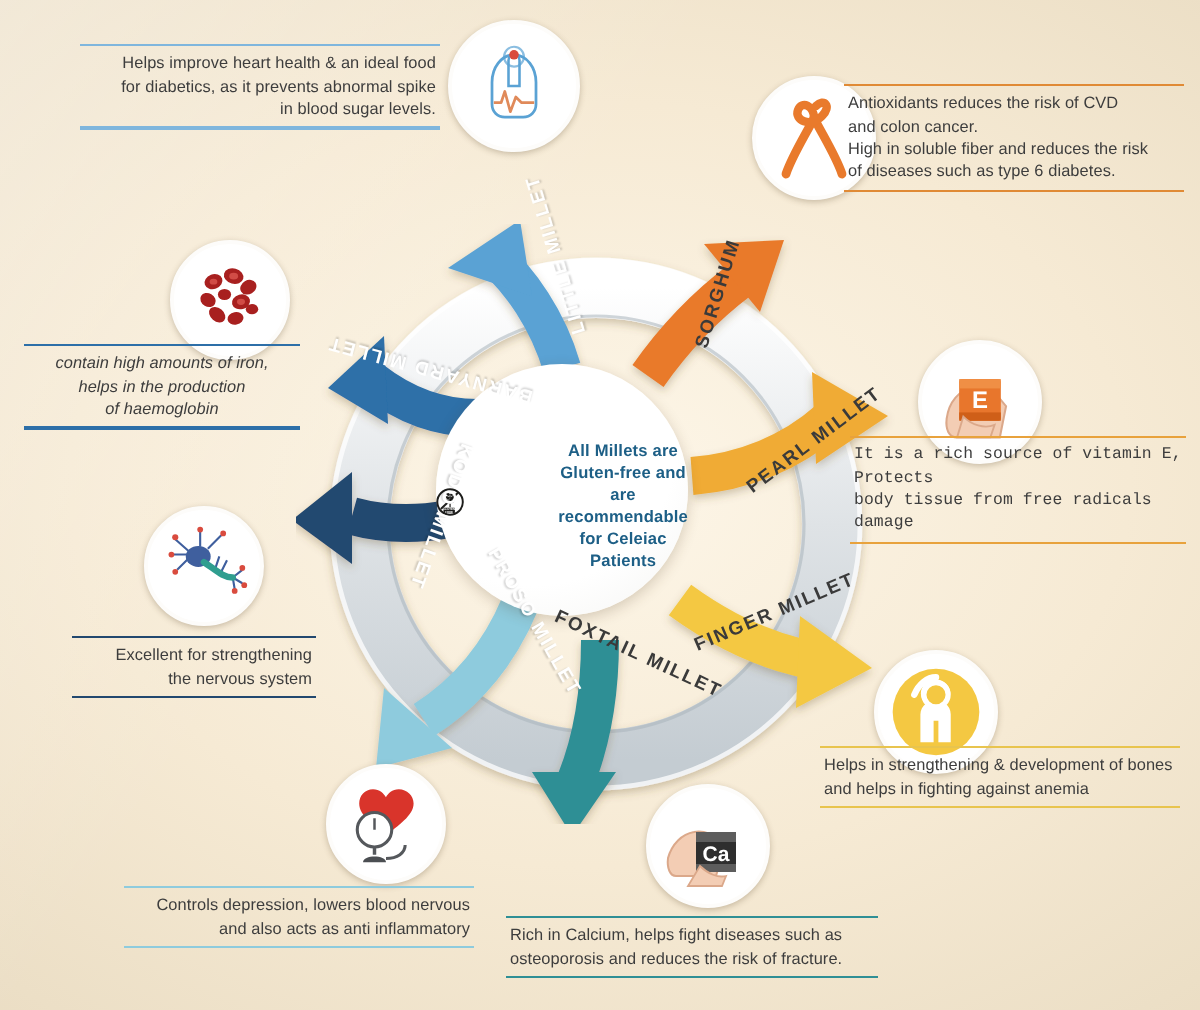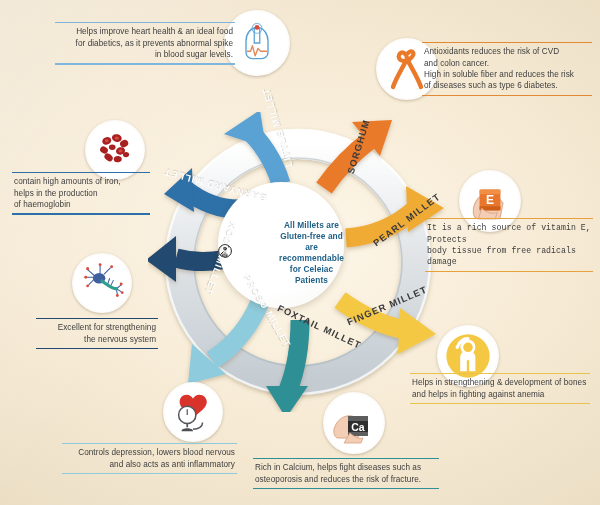--- a/index.html
+++ b/index.html
@@ -259,31 +259,31 @@
     </svg>
   </div>
 
   <div class="icon-badge" style="left:376px;top:38px;width:58px;height:58px;">
     <svg width="40" height="44" viewBox="0 0 40 44">
       <path d="M20 12 C16 20 9 31 6 40 M20 12 C24 20 31 31 34 40" fill="none" stroke="#e97a2c" stroke-width="4.4" stroke-linecap="round"></path>
       <path d="M20 12 C20 6 14 3 12 8 C10 13 18 17 24 11 C29 6 25 2 21 6" fill="none" stroke="#e97a2c" stroke-width="4.2" stroke-linecap="round"></path>
     </svg>
   </div>
 
-  <div class="cap" style="left:55px;top:22px;width:180px;">
+  <div class="cap" style="left:40px;top:22px;width:180px;">
     <div class="rule" style="background:#7fb6dd;"></div>
     <div class="txt" style="text-align:right;">Helps improve heart health &amp; an ideal food
 for diabetics, as it prevents abnormal spike
 in blood sugar levels.</div>
     <div class="rule" style="background:#7fb6dd;"></div>
   </div>
 
   <div class="cap" style="left:12px;top:172px;width:138px;">
     <div class="rule" style="background:#2d6fa8;"></div>
-    <div class="txt" style="text-align:left;">contain high amounts of iron,
+    <div class="txt" style="text-align:center;font-style:italic;">contain high amounts of iron,
 helps in the  production
 of haemoglobin</div>
     <div class="rule" style="background:#2d6fa8;"></div>
   </div>
 
   <div class="cap" style="left:36px;top:318px;width:122px;">
     <div class="rule" style="background:#22486f;"></div>
     <div class="txt" style="text-align:right;">Excellent for strengthening
 the nervous system</div>
     <div class="rule" style="background:#22486f;"></div>

